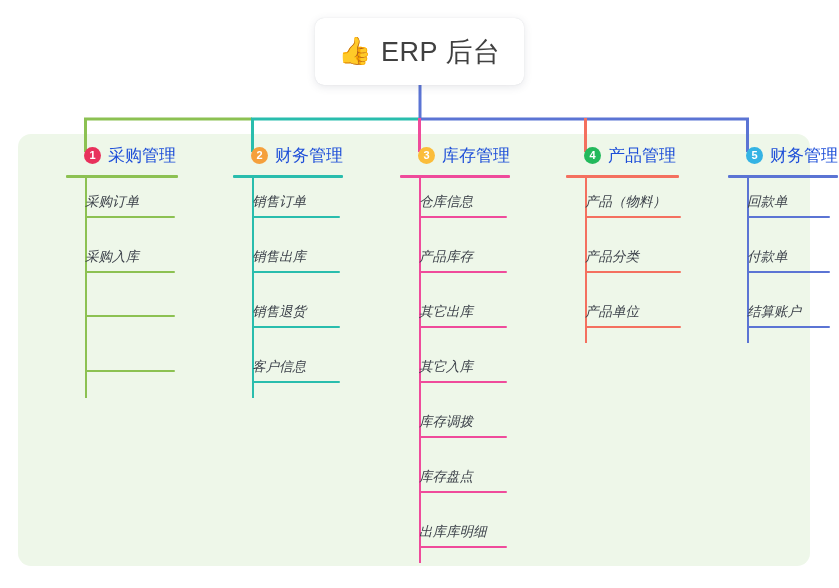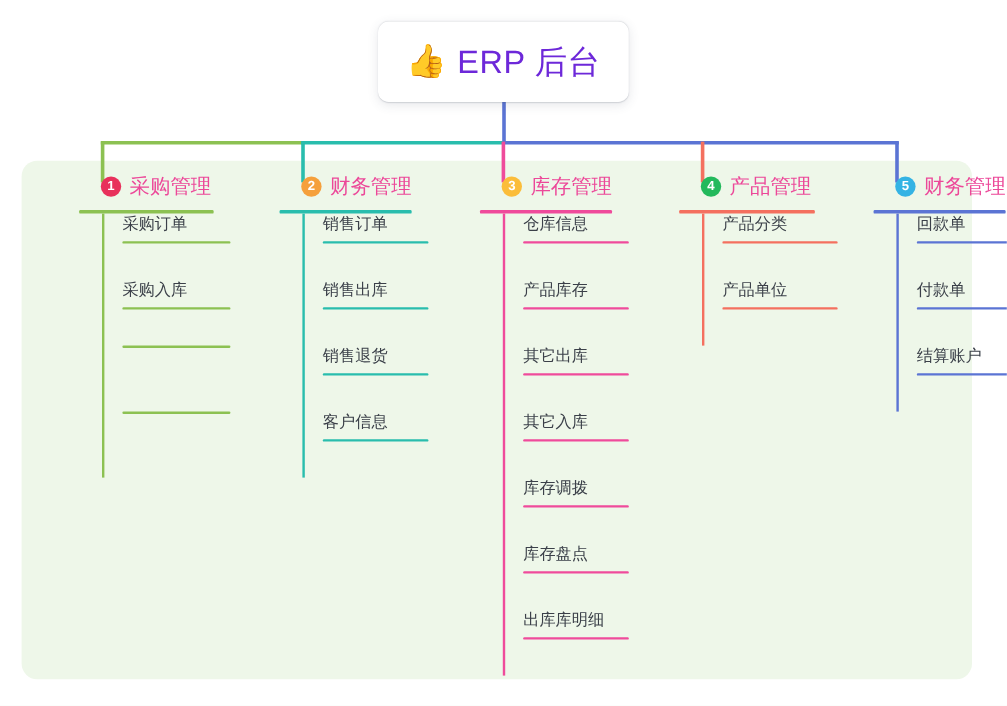--- a/index.html
+++ b/index.html
@@ -38,21 +38,21 @@
     gap: 9px;
     box-sizing: border-box;
   }
   .root-emoji {
     font-size: 27px;
     line-height: 1;
     display: block;
   }
   .root-title {
     font-size: 27px;
-    color: #6d28d9;
+    color: #404040;
     letter-spacing: 0.5px;
     white-space: nowrap;
   }
 
   
   .panel {
     position: absolute;
     left: 18px;
     top: 134px;
     width: 792px;
@@ -89,21 +89,21 @@
     font-size: 11px;
     font-weight: bold;
     display: flex;
     align-items: center;
     justify-content: center;
     flex: 0 0 auto;
     line-height: 1;
   }
   .col-title {
     font-size: 17px;
-    color: #ec4899;
+    color: #1d4ed8;
   }
   .head-rule {
     height: 3px;
     margin-top: 7px;
     border-radius: 1px;
   }
 
   
   .leaves {
     position: relative;
@@ -113,24 +113,24 @@
     position: absolute;
     left: 0;
     top: 0;
     width: 2px;
     bottom: 0;
   }
   .leaf {
     position: relative;
     height: 55px;
     box-sizing: border-box;
-    padding-left: 17px;
     display: flex;
     flex-direction: column;
-    justify-content: flex-start;
+    justify-content: center;
+    font-style: italic;
   }
   .leaf-label {
     font-size: 13.5px;
     color: #3b4049;
     white-space: nowrap;
     padding-bottom: 5px;
   }
   .leaf-rule {
     height: 2px;
     border-radius: 1px;
@@ -256,20 +256,24 @@
       </div>
       <div class="column" style="left: 566px;">
         <div class="col-head">
           <span class="badge" style="background: rgb(35, 185, 92);">4</span>
           <span class="col-title">产品管理</span>
         </div>
         <div class="head-rule" style="background: rgb(244, 112, 95); width: 113px;"></div>
         <div class="leaves">
           <div class="spine" style="background: rgb(244, 112, 95);"></div>
           <div class="leaf">
+            <div class="leaf-label">产品（物料）</div>
+            <div class="leaf-rule" style="background: rgb(244, 112, 95); width: 96px;"></div>
+          </div>
+          <div class="leaf">
             <div class="leaf-label">产品分类</div>
             <div class="leaf-rule" style="background: rgb(244, 112, 95); width: 96px;"></div>
           </div>
           <div class="leaf">
             <div class="leaf-label">产品单位</div>
             <div class="leaf-rule" style="background: rgb(244, 112, 95); width: 96px;"></div>
           </div>
         </div>
       </div>
       <div class="column" style="left: 728px;">

